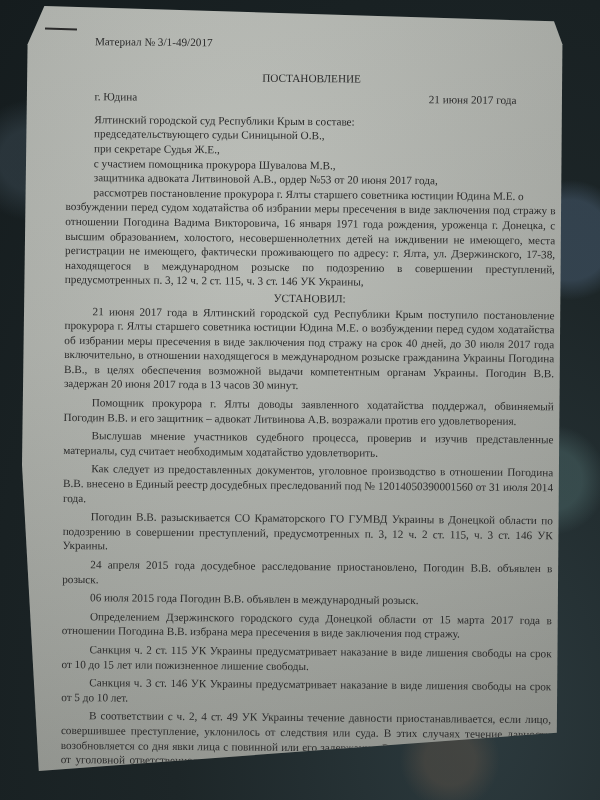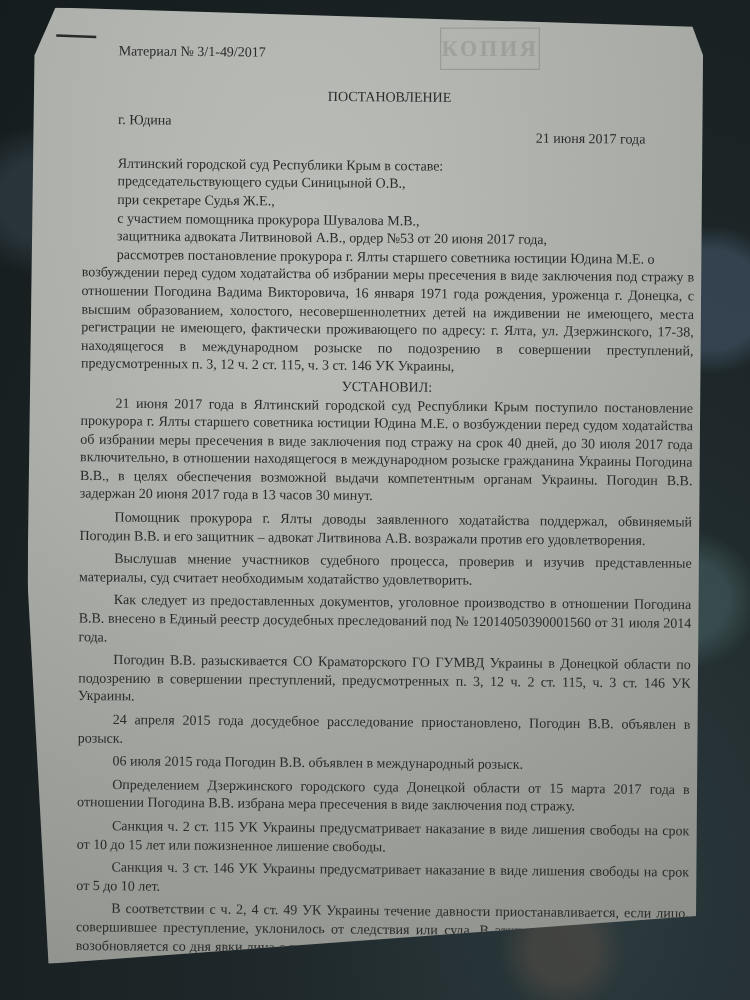--- a/index.html
+++ b/index.html
@@ -39,36 +39,35 @@
     background: #2a2a2a; transform: rotate(2deg);
   }
   .content {
     position: absolute; left: 45px; top: 28px; width: 490px;
     color: #2b2b2b; font-size: 11.2px; line-height: 14.6px;
     transform: rotate(0.5deg); transform-origin: 0 0;
   }
   .material { margin-left: 28px; margin-bottom: 20px; }
   .title { text-align: center; margin-bottom: 6px; }
   .row-city { display: flex; justify-content: space-between; margin-left: 28px; margin-bottom: 8px; }
-  .row-city .date { margin-right: 40px; margin-top: 12px; }
+  .row-city .date { margin-right: 40px; }
   .p-indent-l { margin-left: 28px; }
   .p { text-align: justify; text-indent: 28px; margin: 0 0 4px 0; }
   .p-first { text-align: justify; margin: 0; }
   .section-title { text-align: center; margin: 2px 0 0 0; }
   .ln { display: block; }
 </style>
 </head>
 <body>
 
 <div class="bg-cloth"></div>
 
 <div class="sheet">
   <div class="shade"></div>
   <div class="pen-mark"></div>
-  <div class="stamp">КОПИЯ</div>
 
   <div class="content">
     <div class="material">Материал № 3/1-49/2017</div>
     <div class="title">ПОСТАНОВЛЕНИЕ</div>
     <div class="row-city">
       <span>г. Юдина</span>
       <span class="date">21 июня 2017 года</span>
     </div>
 
     <div class="p-indent-l">

